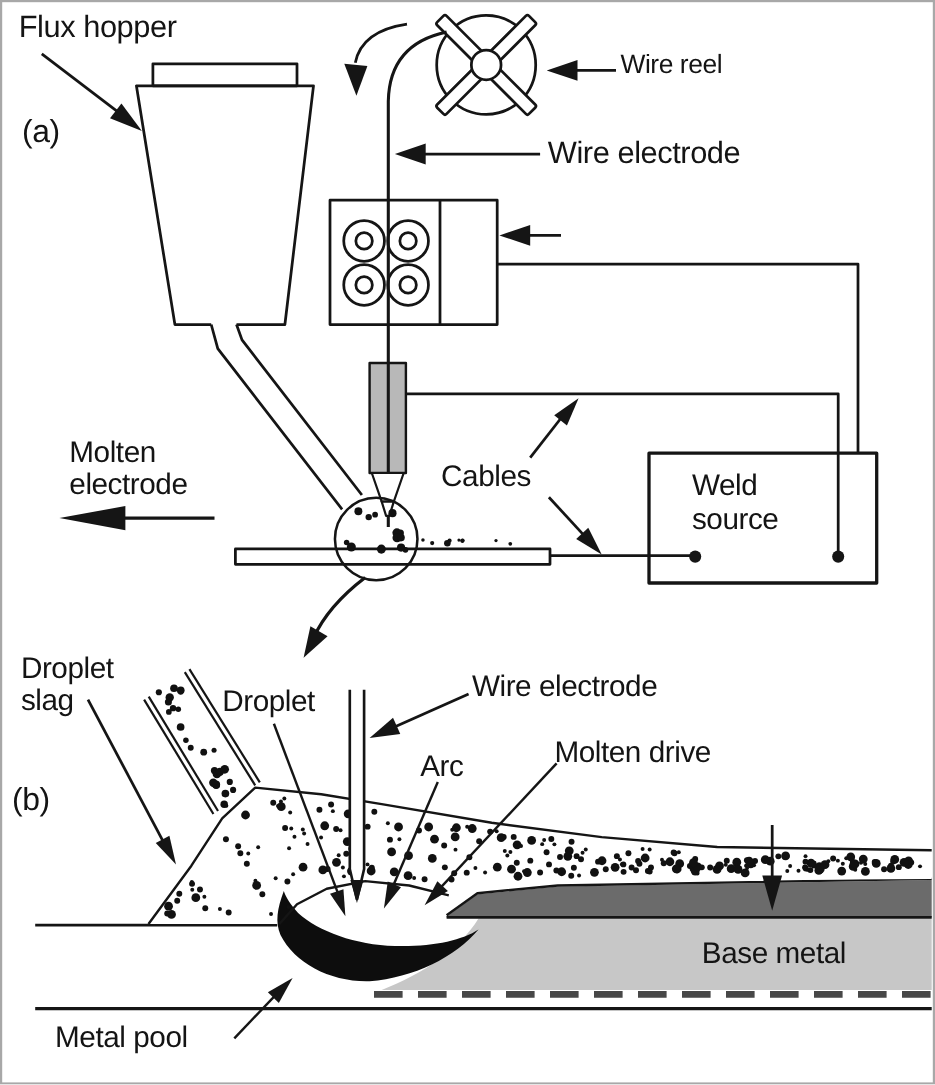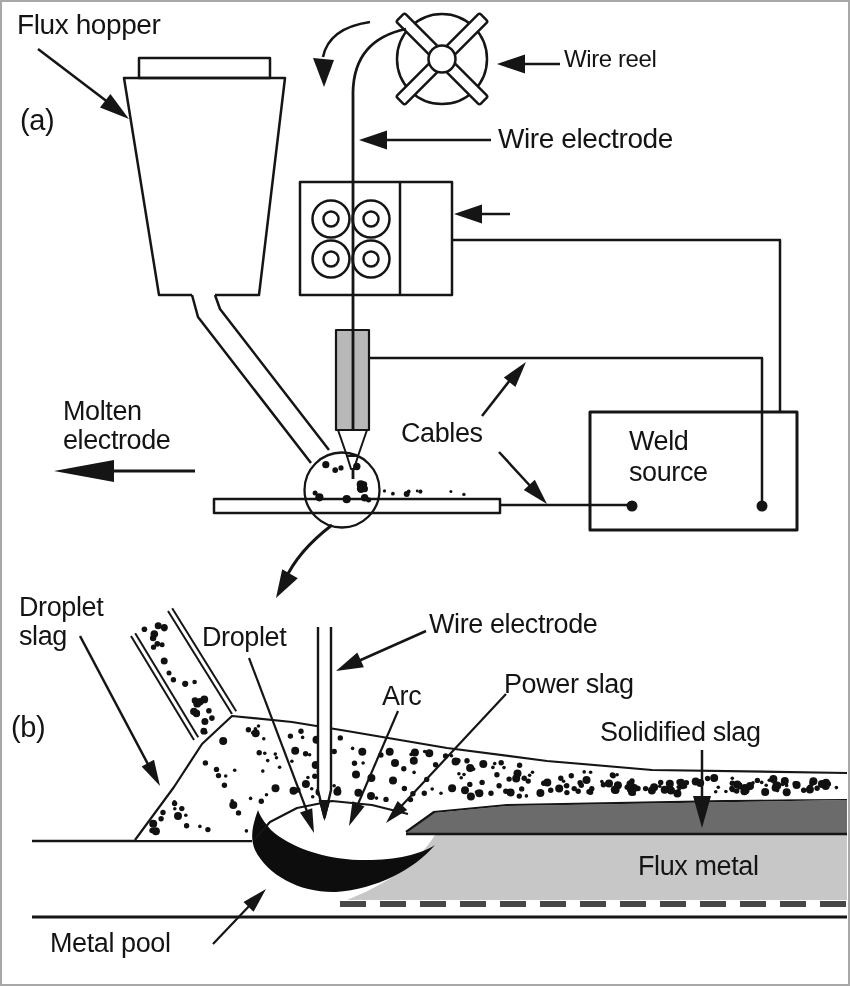--- a/index.html
+++ b/index.html
@@ -529,21 +529,20 @@
   </div>
 
   <div class="lbl panel-letter" style="left:9px;top:710px">(b)</div>
 
   <div class="lbl" style="left:200px;top:621px">Droplet</div>
 
   <div class="lbl" style="left:427px;top:608px">Wire electrode</div>
 
   <div class="lbl" style="left:380px;top:680px">Arc</div>
 
-  <div class="lbl" style="left:502px;top:668px">Power slag</div>
-
-  <div class="lbl" style="left:598px;top:716px">Solidified slag</div>
-
-
-  <div class="lbl" style="left:636px;top:850px">Flux metal</div>
+  <div class="lbl" style="left:502px;top:668px">Molten drive</div>
+
+
+
+  <div class="lbl" style="left:636px;top:850px">Base metal</div>
 
   <div class="lbl" style="left:48px;top:927px">Metal pool</div>
 </div>
 
 </body></html>

